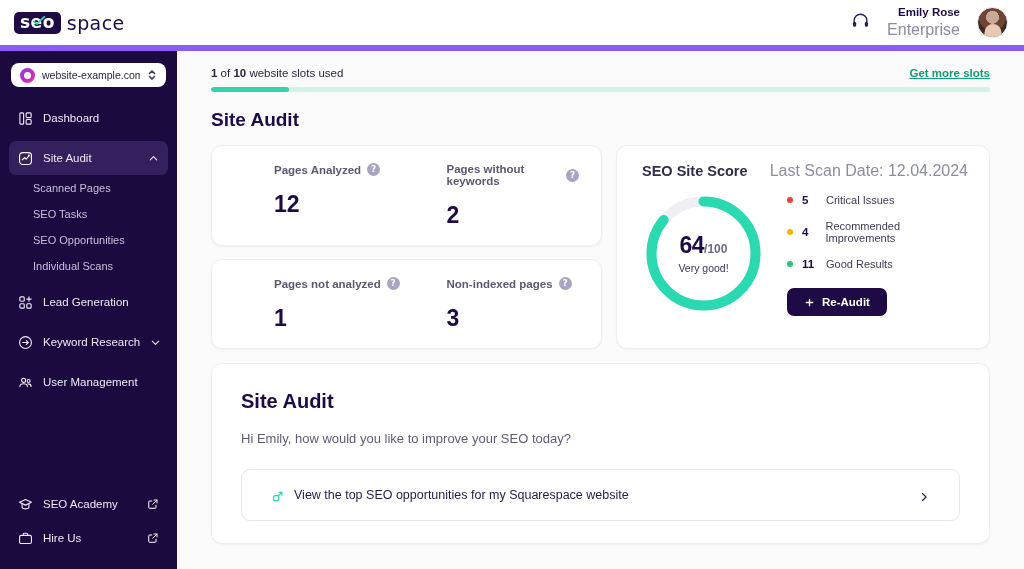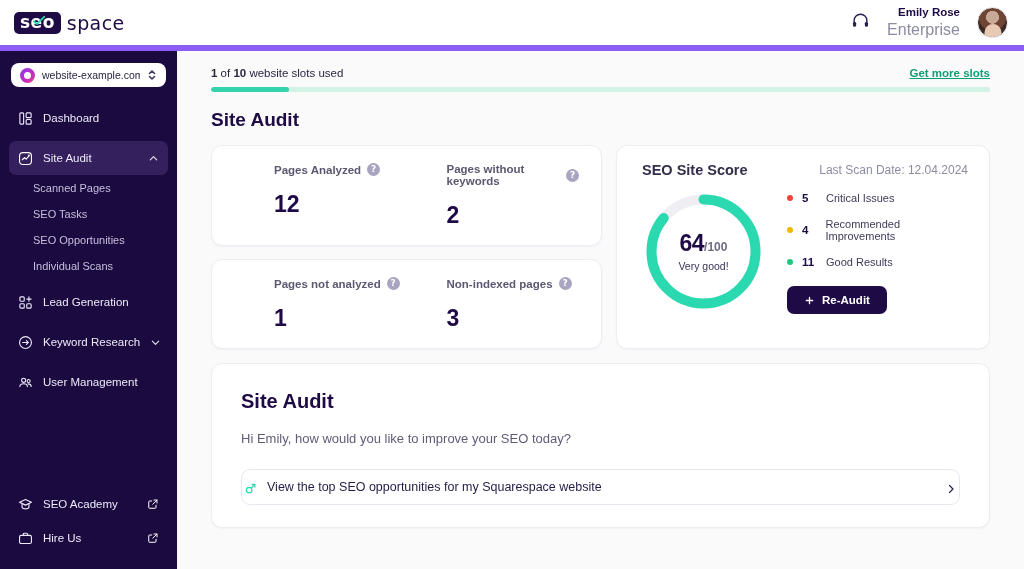--- a/index.html
+++ b/index.html
@@ -132,21 +132,21 @@
     width: 13px; height: 13px; border-radius: 50%; background: #A9A4BF;
     color: #FFFFFF; font-size: 9px; font-weight: 700; line-height: 13px;
     text-align: center; flex: 0 0 auto; cursor: pointer;
     font-family: "DejaVu Sans", sans-serif;
   }
   .stat-value { margin-top: 15px; font-size: 23px; font-weight: 700; color: #1E0B46; }
 
   .score-card { flex: 1; padding: 16px 21px 18px 25px; }
   .score-head { display: flex; align-items: center; justify-content: space-between; }
   .score-title { font-size: 14.5px; font-weight: 700; color: #332C4A; }
-  .score-date { font-size: 12px; color: #8C8CA1; }
+  .score-date { font-size: 16px; color: #8C8CA1; }
   .score-body { display: flex; align-items: center; gap: 22px; margin-top: 10px; }
   .donut { position: relative; width: 123px; height: 123px; flex: 0 0 auto; }
   .donut-text {
     position: absolute; inset: 0; display: flex; flex-direction: column;
     align-items: center; justify-content: center;
   }
   .donut-num { font-size: 23px; font-weight: 700; color: #1E0B46; letter-spacing: -.5px; }
   .donut-den { font-size: 12px; font-weight: 700; color: #6E6A84; }
   .donut-cap { font-size: 10.5px; color: #3B3358; margin-top: 3px; }
   .legend { flex: 1; padding-top: 4px; }
@@ -160,22 +160,22 @@
     gap: 7px; padding: 0 17px; font-size: 11.5px; font-weight: 700; cursor: pointer;
     font-family: "Liberation Sans", sans-serif;
   }
   .plus { width: 11px; height: 11px; }
 
   .audit-panel { margin-top: 14px; padding: 26px 29px 22px 29px; }
   .audit-title { font-size: 20px; font-weight: 700; color: #1E0B46; }
   .audit-sub { margin-top: 18px; font-size: 13px; color: #605C78; }
   .opportunity {
     margin-top: 23px; border: 1px solid #E8E6EF; border-radius: 9px;
-    height: 36px; display: flex; align-items: center; gap: 10px;
-    padding: 0 2px; cursor: pointer; background: #FFFFFF;
+    height: 52px; display: flex; align-items: center; gap: 10px;
+    padding: 0 29px; cursor: pointer; background: #FFFFFF;
   }
   .opp-icon { width: 13px; height: 13px; flex: 0 0 auto; }
   .opp-text { flex: 1; font-size: 12.5px; color: #251B47; }
   .opp-chev { width: 12px; height: 12px; flex: 0 0 auto; }
 </style>
 </head>
 <body>
 
 <div class="app">
 

